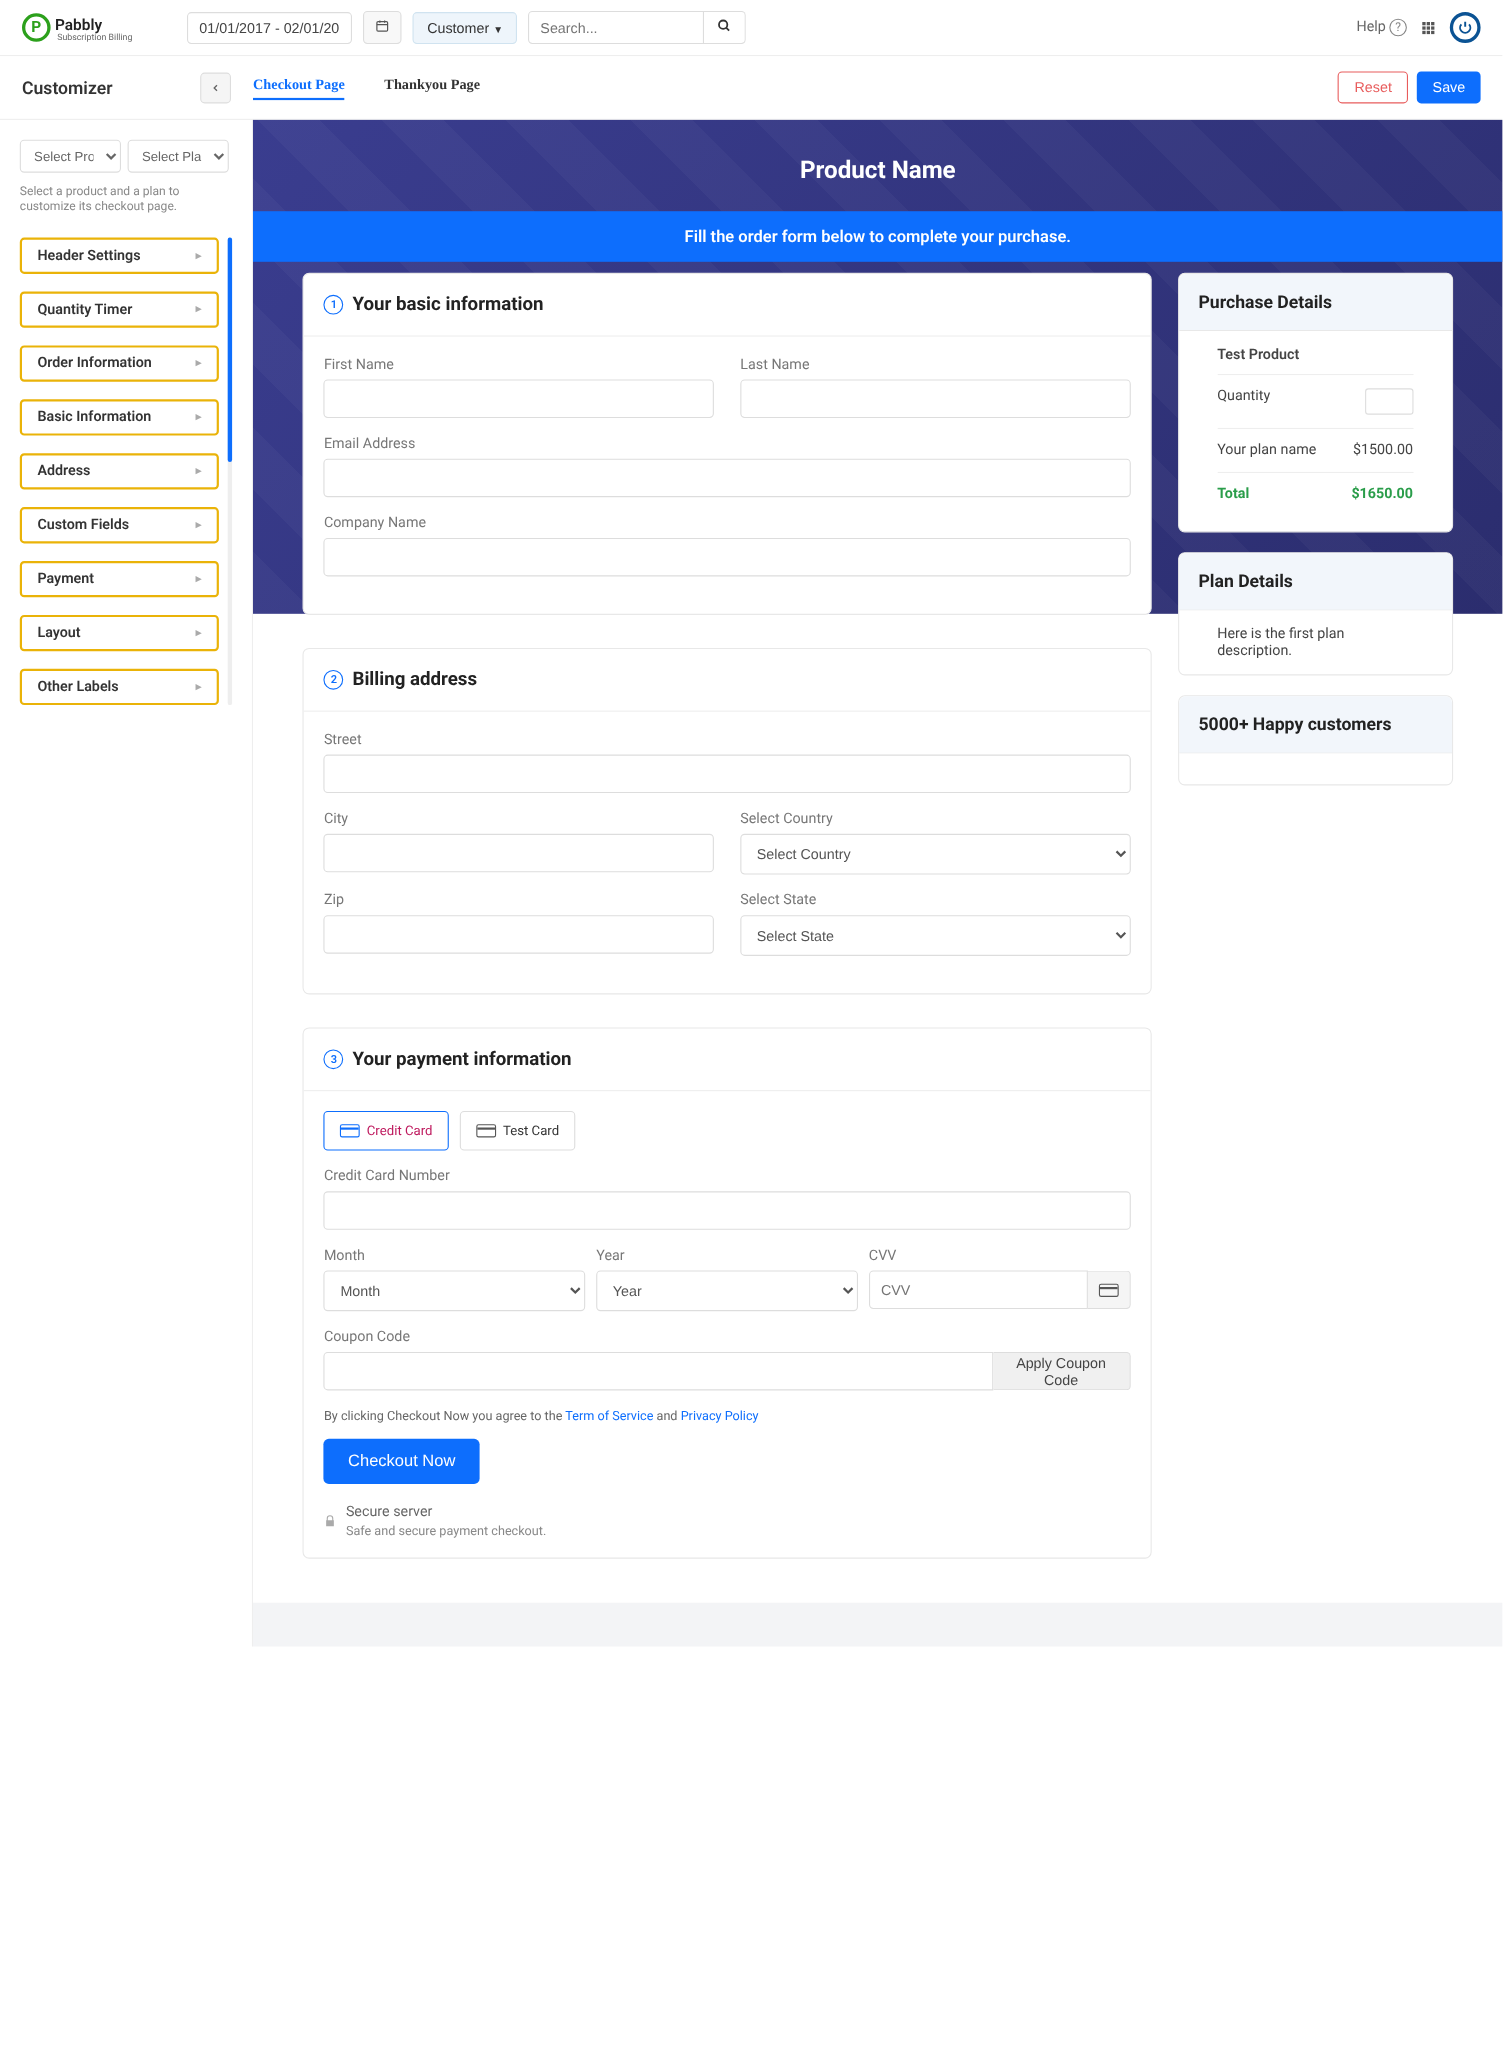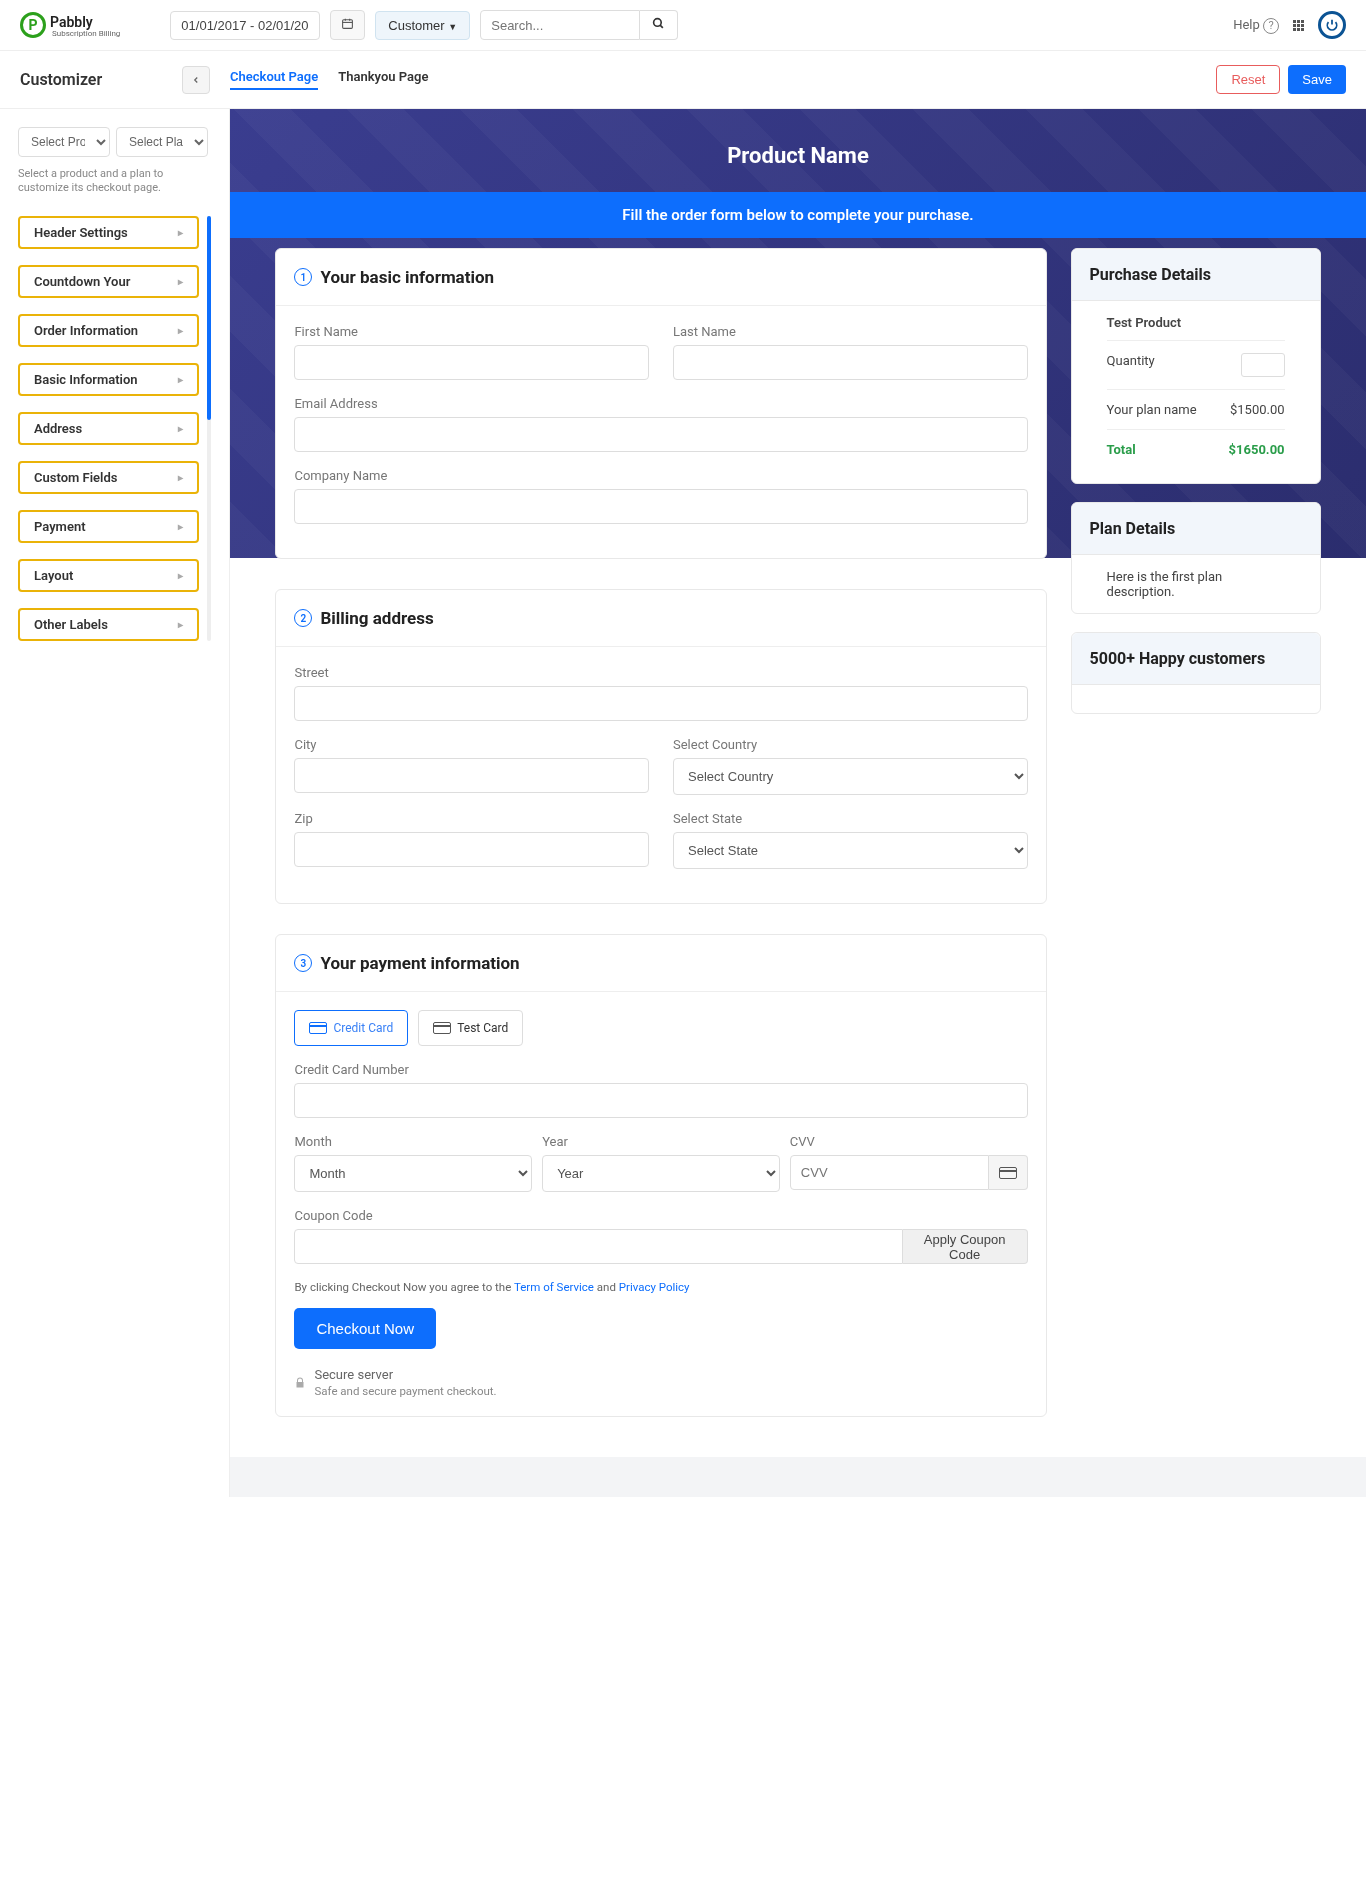--- a/index.html
+++ b/index.html
@@ -21,21 +21,21 @@
 .help-q { display:inline-block;width:16px;height:16px;border:1.5px solid #888;border-radius:50%;font-size:11px;text-align:center;line-height:14px;color:#888;}
 .grid-icon { display:inline-grid;grid-template-columns:repeat(3,3px);grid-template-rows:repeat(3,3px);gap:1px;}
 .grid-icon span{background:#555;}
 .power-icon { width:28px;height:28px;border:3px solid #0b5394;border-radius:50%;display:flex;align-items:center;justify-content:center;cursor:pointer;}
 .power-icon svg{width:14px;height:14px;}
 
 
 .subhead { display:flex; align-items:center; padding: 14px 20px; border-bottom: 1px solid #eee; }
 .subhead-title { font-size: 16px; font-weight: 600; color: #333; }
 .back-btn { background:#f5f5f5; border:1px solid #ddd; border-radius:4px; width:28px;height:28px; display:flex;align-items:center;justify-content:center;cursor:pointer; margin-left:auto; margin-right:20px;}
-.tabs { display:flex; gap:20px; }
+.tabs { display:flex; gap:36px;font-family:Liberation Serif, serif; }
 .tab { font-size:13px; font-weight:600; color:#333; padding-bottom:4px; cursor:pointer; }
 .tab.active { color:#0d6efd; border-bottom: 2px solid #0d6efd; }
 .subhead-actions { margin-left:auto; display:flex; gap:8px; }
 .btn-reset { border:1px solid #e85c5c; color:#e85c5c; background:#fff; padding:6px 14px; border-radius:4px; font-size:13px; cursor:pointer;}
 .btn-save { background:#0d6efd; color:#fff; border:none; padding:6px 14px; border-radius:4px; font-size:13px; cursor:pointer;}
 
 
 .main { display:flex; }
 .sidebar { width: 230px; padding: 18px; border-right:1px solid #eee;}
 .select-small { border:1px solid #ddd; border-radius:4px; padding:6px 8px; font-size:12px; color:#666; width:92px; margin-right:6px; margin-bottom:10px; background:#fff;}
@@ -69,21 +69,21 @@
 
 .right-head { background:#f2f6fb; padding:16px 18px; font-weight:700; font-size:16px; color:#222; border-radius:6px 6px 0 0; border-bottom:1px solid #e8e8e8;}
 .right-body { padding:14px 35px; font-size:13px; color:#444;}
 .right-row { display:flex; justify-content:space-between; padding:12px 0; border-bottom:1px solid #eee;}
 .right-row:last-child { border-bottom:none;}
 .qty-input { width:44px; height:24px; border:1px solid #ddd; border-radius:3px;}
 .total-row { color:#2a9d4a; font-weight:700;}
 
 .pay-methods { display:flex; gap:10px; margin-bottom:16px;}
 .pay-method { border:1px solid #ddd; border-radius:4px; padding:10px 14px; font-size:12px; display:flex; align-items:center; gap:6px; cursor:pointer;}
-.pay-method.active { border-color:#0d6efd; color:#3b82f6;}
+.pay-method.active { border-color:#0d6efd; color:#be185d;}
 .cc-icon { width:18px;height:12px;border:1.5px solid #555;border-radius:2px;display:inline-block;position:relative;}
 .cc-icon::before{content:"";position:absolute;left:0;right:0;top:2px;height:2px;background:#555;}
 .pay-method.active .cc-icon{border-color:#0d6efd;}
 .pay-method.active .cc-icon::before{background:#0d6efd;}
 
 .select { width:100%; border:1px solid #ddd; border-radius:4px; padding:9px 10px; font-size:13px; background:#fff; color:#555;}
 .cvv-group { display:flex; }
 .cvv-input { border-radius:4px 0 0 4px;}
 .cvv-addon { border:1px solid #ddd; border-left:none; background:#f5f5f5; padding:0 10px; display:flex;align-items:center; border-radius:0 4px 4px 0;}
 
@@ -185,21 +185,21 @@
       <select class="select-small"><option>Select Plans</option></select>
     </div>
     <div class="sidebar-hint">Select a product and a plan to customize its checkout page.</div>
     <div class="accordion-wrap">
       <div id="accordion-list">
           <div class="accordion-item">
             <span>Header Settings</span>
             <span class="chev">▸</span>
           </div>
           <div class="accordion-item">
-            <span>Countdown Your</span>
+            <span>Quantity Timer</span>
             <span class="chev">▸</span>
           </div>
           <div class="accordion-item">
             <span>Order Information</span>
             <span class="chev">▸</span>
           </div>
           <div class="accordion-item">
             <span>Basic Information</span>
             <span class="chev">▸</span>
           </div>

